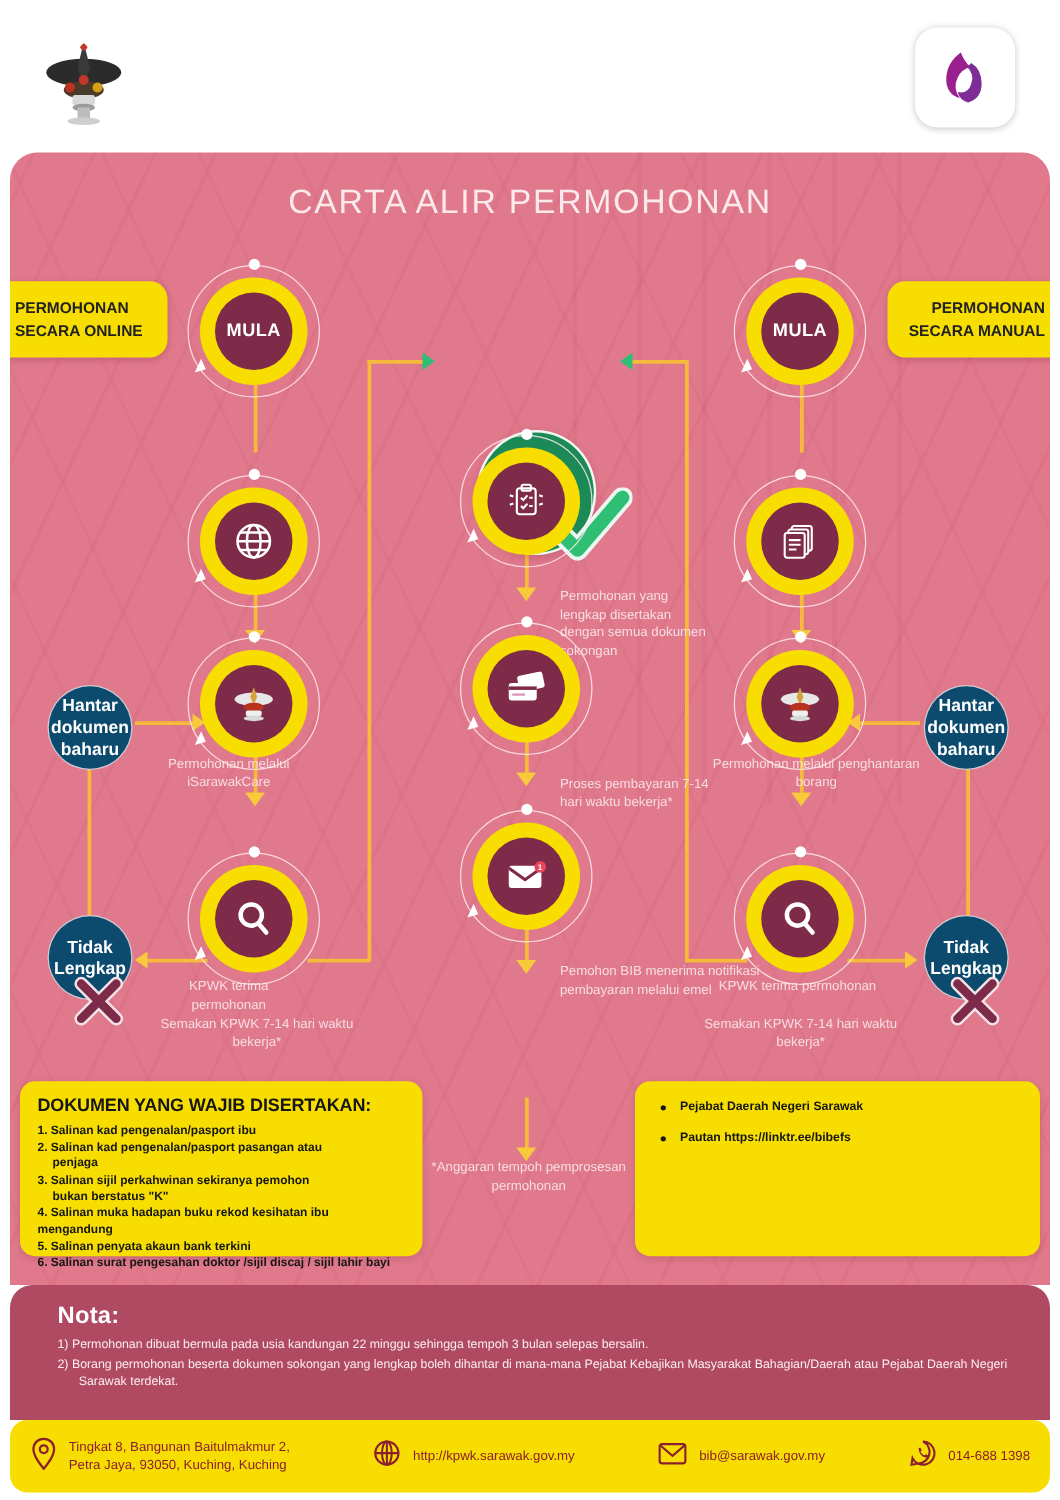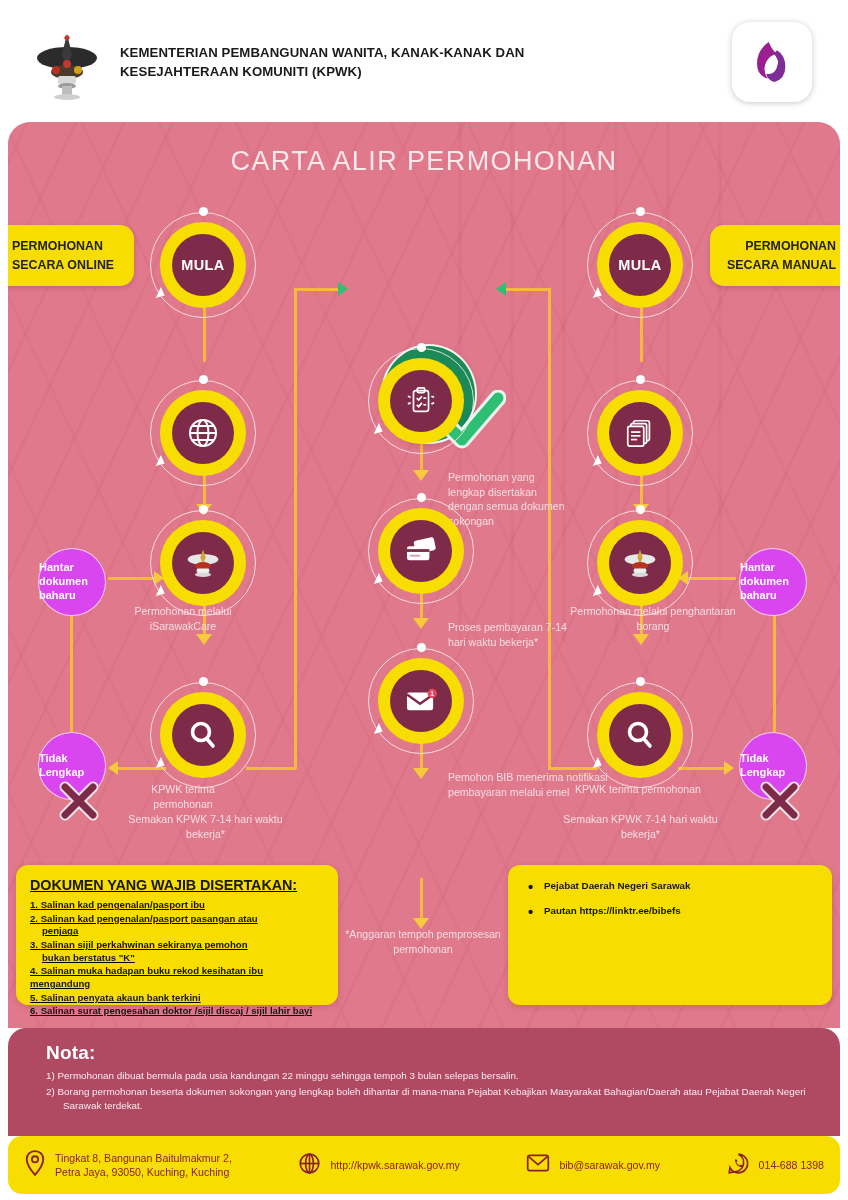--- a/index.html
+++ b/index.html
@@ -102,23 +102,23 @@
     color: #fff; font-size: 17px; font-weight: bold;
     box-shadow: 0 3px 7px rgba(110,30,55,.2);
   }
   .check-mark {
     position: absolute; left: 47px; top: 42px; width: 66px; height: 62px;
   }
 
   
   .badge-circle {
     position: absolute; width: 68px; height: 68px; border-radius: 50%;
-    background: #d946ef; border: 1.6px solid rgba(255,235,238,.8);
-    color: #fff; font-size: 11px; font-weight: bold; line-height: 1.25;
-    display: flex; align-items: center; justify-content: center; 
+    background: #0c4a6e; border: 1.6px solid rgba(255,235,238,.8);
+    color: #fff; font-size: 14px; font-weight: bold; line-height: 1.25;
+    display: flex; align-items: center; justify-content: center; text-align: center;
   }
   .x-mark { position: absolute; width: 46px; height: 46px; }
 
   
   .cap {
     position: absolute; color: #F7DDE2; font-size: 10.6px; line-height: 1.38;
   }
 
   
   .vline { position: absolute; width: 3px; background: #F6B93B; }
@@ -203,21 +203,20 @@
       <ellipse cx="33" cy="44" rx="16" ry="7" fill="#4a3a2a"></ellipse>
       <rect x="24" y="48" width="18" height="8" rx="2" fill="#d8d8d8"></rect>
       <ellipse cx="33" cy="58" rx="9" ry="3" fill="#9a9a9a"></ellipse>
       <rect x="28" y="58" width="10" height="10" fill="#bdbdbd"></rect>
       <ellipse cx="33" cy="69" rx="13" ry="3" fill="#cfcfcf"></ellipse>
       <circle cx="22" cy="42" r="4" fill="#b8321f"></circle>
       <circle cx="44" cy="42" r="4" fill="#d4a017"></circle>
       <circle cx="33" cy="36" r="4" fill="#c0392b"></circle>
     </svg>
   </div>
-  <div class="ministry-name">KEMENTERIAN PEMBANGUNAN WANITA, KANAK-KANAK DAN KESEJAHTERAAN KOMUNITI (KPWK)</div>
   <div class="kpwk-logo-box">
     <svg viewBox="0 0 60 60" width="50" height="50">
       <path d="M26 6 q-14 10 -14 26 q0 14 13 18 q-7 -10 -2 -20 q4 -8 12 -10 q-6 -6 -9 -14 Z" fill="#9B1F8F"></path>
       <path d="M36 16 q10 6 10 20 q0 14 -13 18 q-8 -2 -10 -10 q10 2 13 -8 q3 -10 -4 -16 Z" fill="#7E2D96"></path>
       <path d="M27 26 q5 -4 9 1 q3 5 -2 9 q-5 3 -8 -2 q-2 -5 1 -8 Z" fill="#ffffff"></path>
     </svg>
   </div>
 </div>
 
 <div class="pink-panel">
@@ -459,21 +458,21 @@
         <path d="M3 8 L17 18 L31 8" stroke="#7E2A49" stroke-width="2.6" fill="none"></path>
         <circle cx="30" cy="7" r="5" fill="#E8445A"></circle>
         <text x="30" y="10" font-size="7" fill="#fff" text-anchor="middle" font-family="sans-serif">1</text>
       </svg>
     </div>
   </div>
   <div class="cap" style="left:440px; top:648px; width:165px;">Pemohon BIB menerima notifikasi pembayaran melalui emel</div>
 
   <div class="cap" style="left:330px; top:805px; width:170px; text-align:center;">*Anggaran tempoh pemprosesan permohonan</div>
 
-  <div class="ybox" style="left:8px; top:743px; width:322px; height:140px;text-decoration:underline;">
+  <div class="ybox" style="left:8px; top:743px; width:322px; height:140px;">
     <h3>DOKUMEN YANG WAJIB DISERTAKAN:</h3>
     <ul class="doc-list">
       <li>
         <span>1.</span>
         <span>Salinan kad pengenalan/pasport ibu</span>
       </li>
       <li>
         <span>2.</span>
         <span>Salinan kad pengenalan/pasport pasangan atau</span>
         <span class="sub">penjaga</span>

